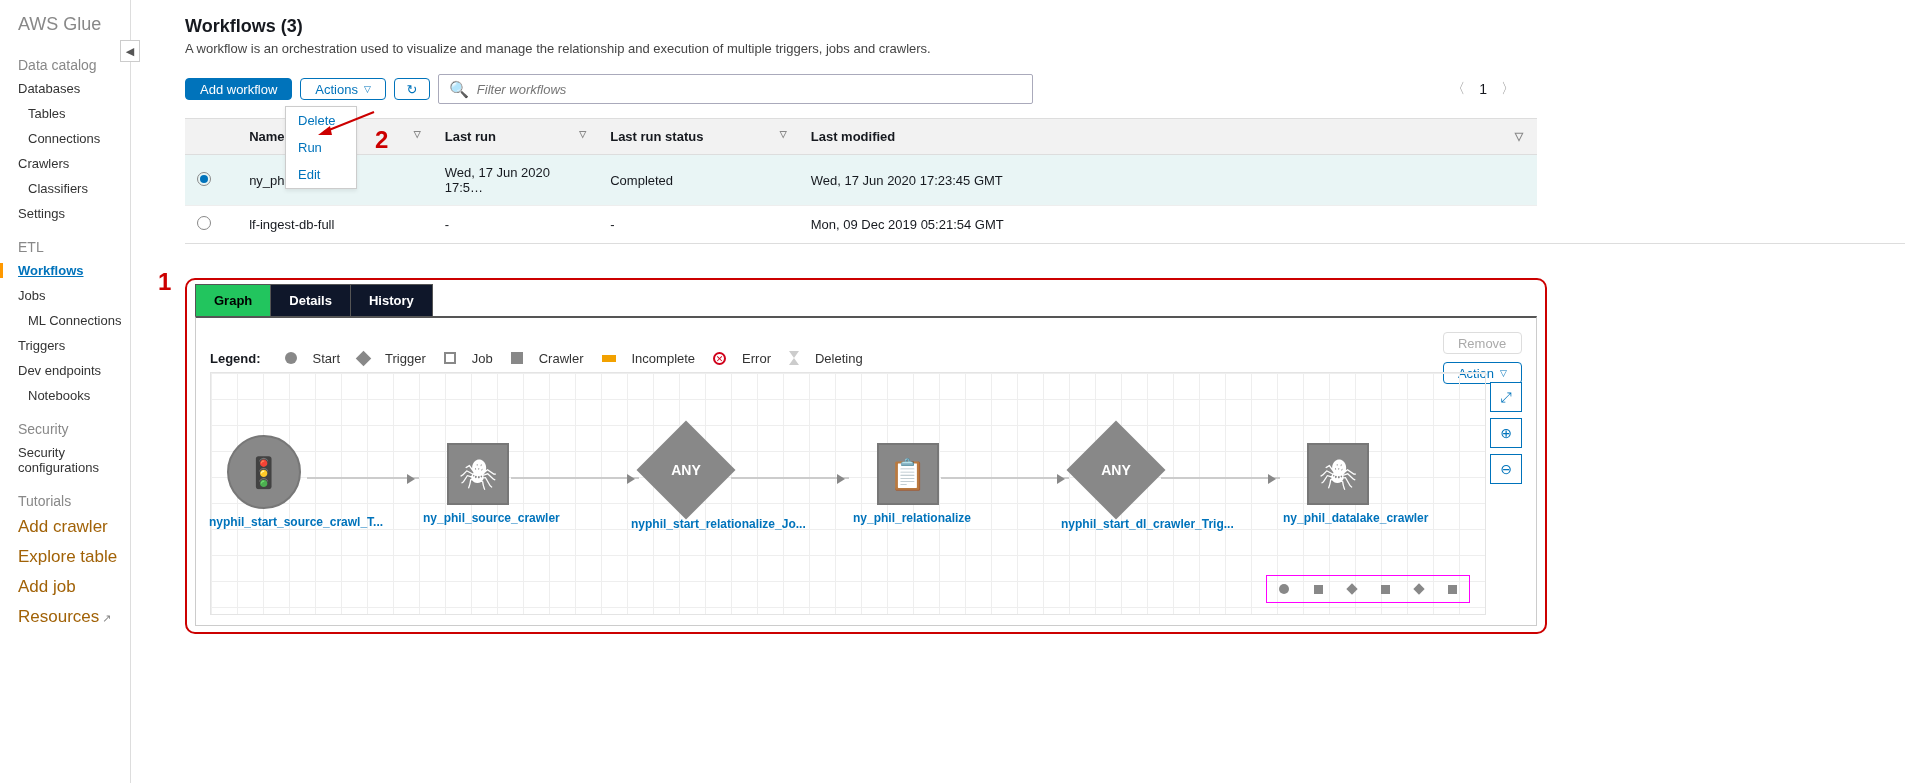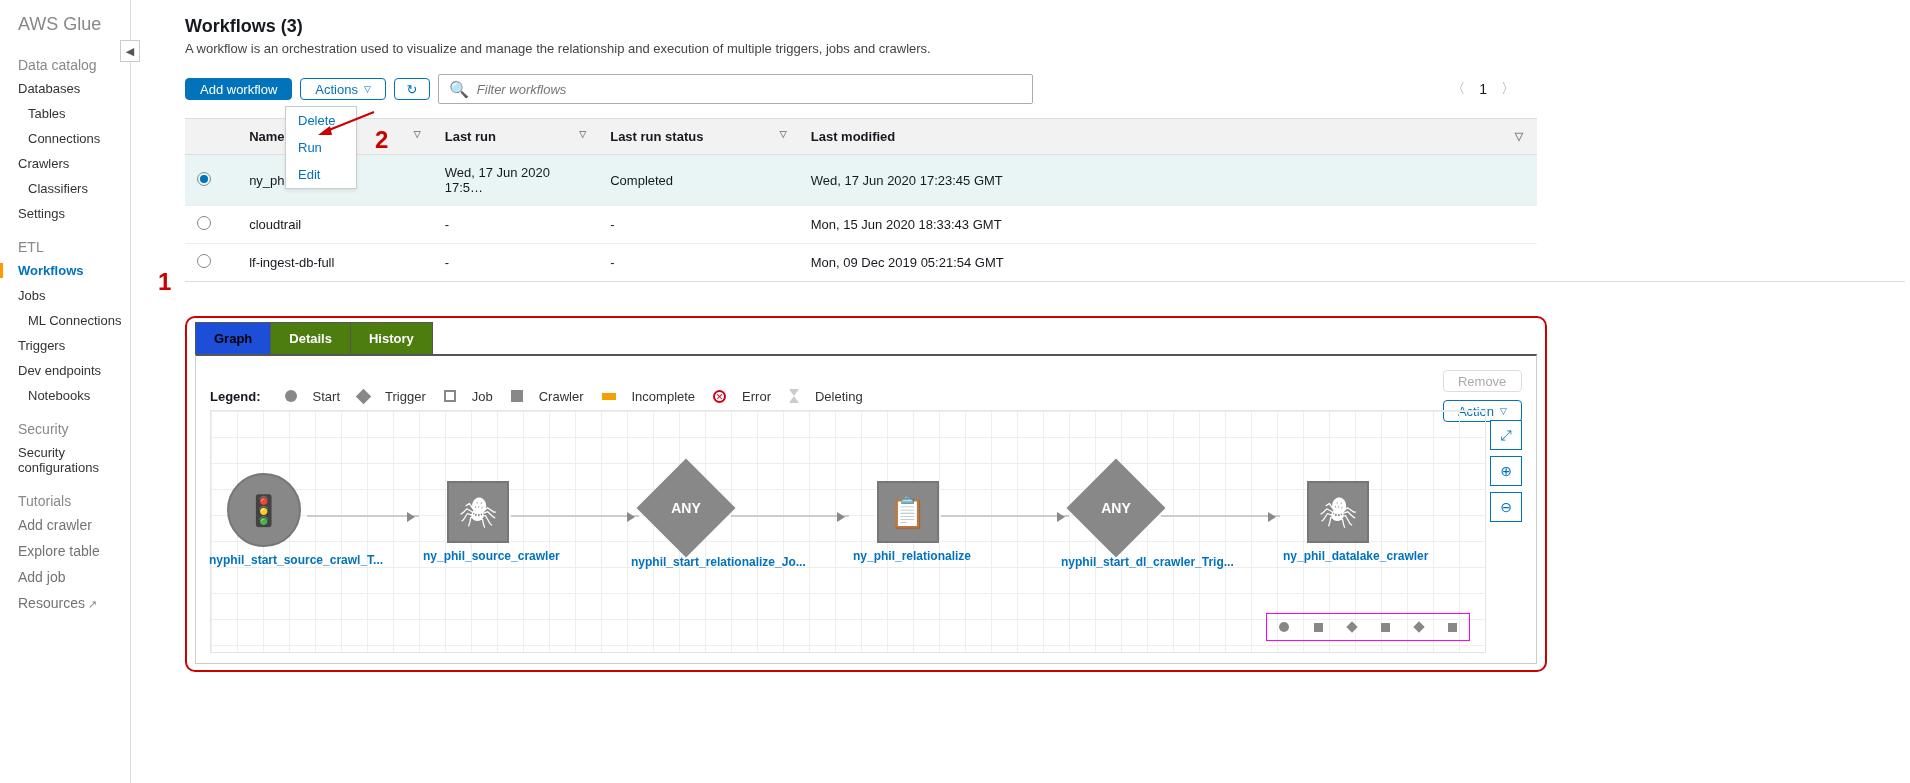--- a/index.html
+++ b/index.html
@@ -4,22 +4,22 @@
 <style>
 * { box-sizing: border-box; margin: 0; padding: 0; font-family: "Amazon Ember", "Helvetica Neue", Arial, sans-serif; }
 body { background: #fff; width: 1910px; height: 783px; overflow: hidden; position: relative; color: #16191f; }
 
 
 .sidebar { position: absolute; left: 0; top: 0; width: 130px; height: 783px; padding: 14px 0 0 18px; background: #fff; font-size: 13px; }
 .sidebar .brand { font-size: 18px; font-weight: 400; color: #888; margin-bottom: 22px; }
 .sidebar .section { color: #888; font-size: 14px; margin-bottom: 8px; }
 .sidebar .item { color: #333; font-size: 13px; margin-bottom: 10px; cursor: pointer; }
 .sidebar .subitem { color: #333; font-size: 13px; margin-bottom: 10px; margin-left: 10px; cursor: pointer; }
-.sidebar .active { color: #0073bb; border-left: 3px solid #ff9900; margin-left: -18px; padding-left: 15px; font-weight: bold; }
-.sidebar .tut { color: #737373; font-size: 14px; margin-bottom: 10px; cursor: pointer; }
+.sidebar .active { color: #0073bb; border-left: 3px solid #ff9900; margin-left: -18px; padding-left: 15px; font-weight: bold; text-decoration: underline; }
+.sidebar .tut { color: #a16207; font-size: 17px; margin-bottom: 10px; cursor: pointer; }
 .sidebar .ext::after { content: " ↗"; font-size: 11px; color: #888; }
 
 .divider-col { position: absolute; left: 130px; top: 0; width: 40px; height: 783px; }
 .vline { position: absolute; left: 0; top: 0; width: 1px; height: 783px; background: #ddd; }
 .collapse { position: absolute; left: -10px; top: 40px; width: 20px; height: 22px; border: 1px solid #ccc; background: #fff; font-size: 11px; text-align: center; line-height: 20px; cursor: pointer; color: #555; }
 
 
 .main { position: absolute; left: 185px; top: 0; width: 1720px; height: 783px; padding-top: 16px; }
 .page-title { font-size: 18px; font-weight: bold; margin-bottom: 4px; }
 .page-desc { font-size: 13px; color: #444; margin-bottom: 18px; }
@@ -49,22 +49,22 @@
 .td { padding: 10px 12px; font-size: 13px; border-top: 1px solid #eee; }
 .row-selected { background: #e9f5f5; }
 .radio { width: 14px; height: 14px; border: 1px solid #888; border-radius: 50%; display: inline-block; position: relative; }
 .radio.on::after { content: ""; position: absolute; width: 8px; height: 8px; background: #0073bb; border-radius: 50%; top: 2px; left: 2px; }
 .col-settings { width: 36px; text-align: center; font-size: 11px; color: #888; cursor: pointer; }
 
 
 .panel-wrap { margin-top: 34px; border: 2px solid #cc0000; border-radius: 10px; padding: 4px 8px 8px 8px; width: 1362px; height: 356px; position: relative; }
 .tabs { display: flex; }
 .tab { padding: 8px 18px; font-size: 13px; font-weight: bold; border: 1px solid #555; cursor: pointer; }
-.tab-active { background: #1d4ed8; border-bottom: 1px solid #fff; color: #000; }
-.tab-inactive { background: #4d7c0f; color: #fff; border-color: #555; }
+.tab-active { background: #22c55e; border-bottom: 1px solid #fff; color: #000; }
+.tab-inactive { background: #0f172a; color: #fff; border-color: #555; }
 .tab + .tab { margin-left: -1px; }
 .panel-body { border: 1px solid #ccc; border-top: 2px solid #555; margin-top: -1px; height: 310px; position: relative; padding: 14px 14px 10px 14px; }
 
 .legend-row { display: flex; align-items: center; gap: 18px; font-size: 13px; }
 .legend-label { font-weight: bold; margin-right: 6px; }
 .lg { display: flex; align-items: center; gap: 16px; color: #333; }
 .lg .sh { display: inline-block; }
 .sh-start { width: 12px; height: 12px; border-radius: 50%; background: #888; }
 .sh-trigger { width: 11px; height: 11px; background: #888; transform: rotate(45deg); }
 .sh-job { width: 12px; height: 12px; border: 2px solid #888; }
@@ -188,27 +188,20 @@
       <tbody>
         <tr class="row-selected">
           <td class="td"><span class="radio on"></span></td>
           <td class="td">ny_phil</td>
           <td class="td">Wed, 17 Jun 2020 17:5…</td>
           <td class="td">Completed</td>
           <td class="td" colspan="2">Wed, 17 Jun 2020 17:23:45 GMT</td>
         </tr>
         <tr>
           <td class="td"><span class="radio"></span></td>
-          <td class="td">cloudtrail</td>
-          <td class="td">-</td>
-          <td class="td">-</td>
-          <td class="td" colspan="2">Mon, 15 Jun 2020 18:33:43 GMT</td>
-        </tr>
-        <tr>
-          <td class="td"><span class="radio"></span></td>
           <td class="td">lf-ingest-db-full</td>
           <td class="td">-</td>
           <td class="td">-</td>
           <td class="td" colspan="2">Mon, 09 Dec 2019 05:21:54 GMT</td>
         </tr>
       </tbody>
     </table>
   </div>
 
   <div class="panel-wrap">

